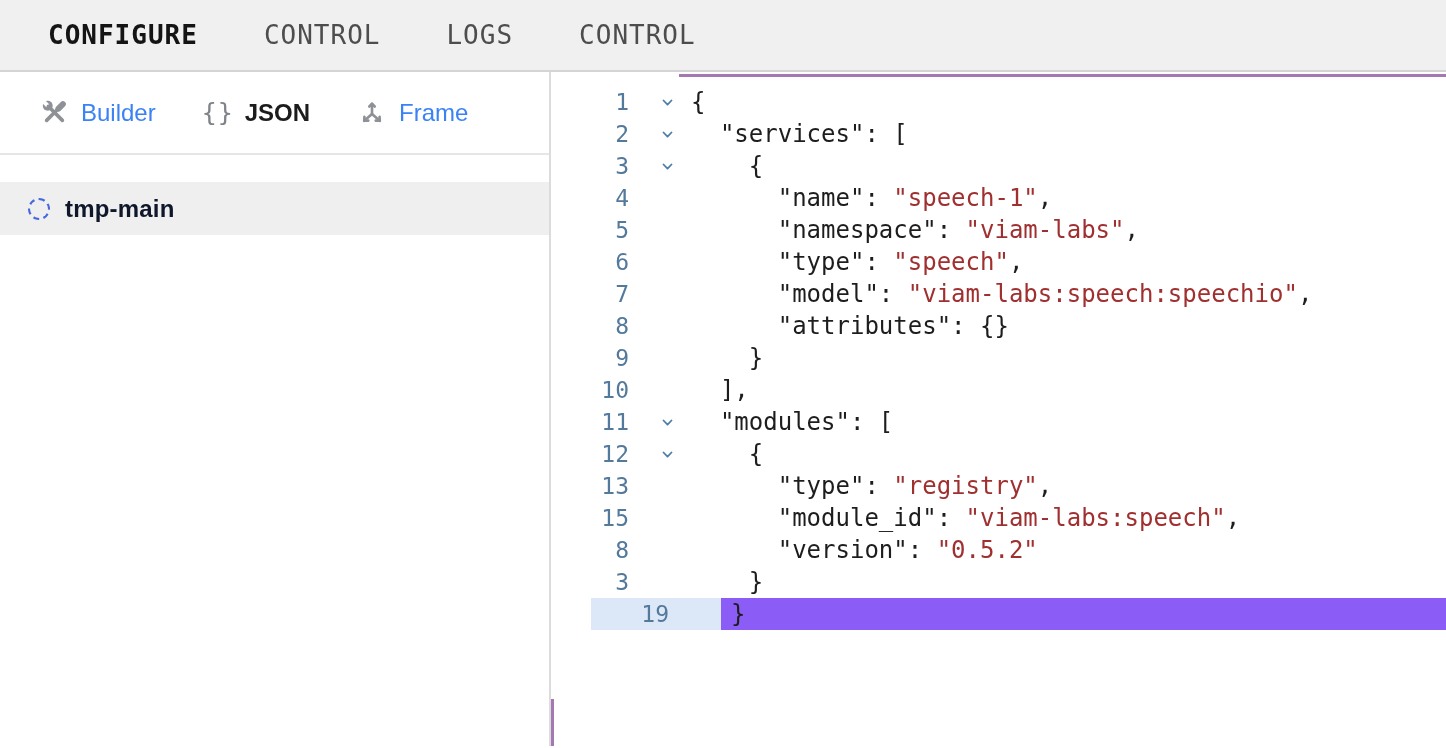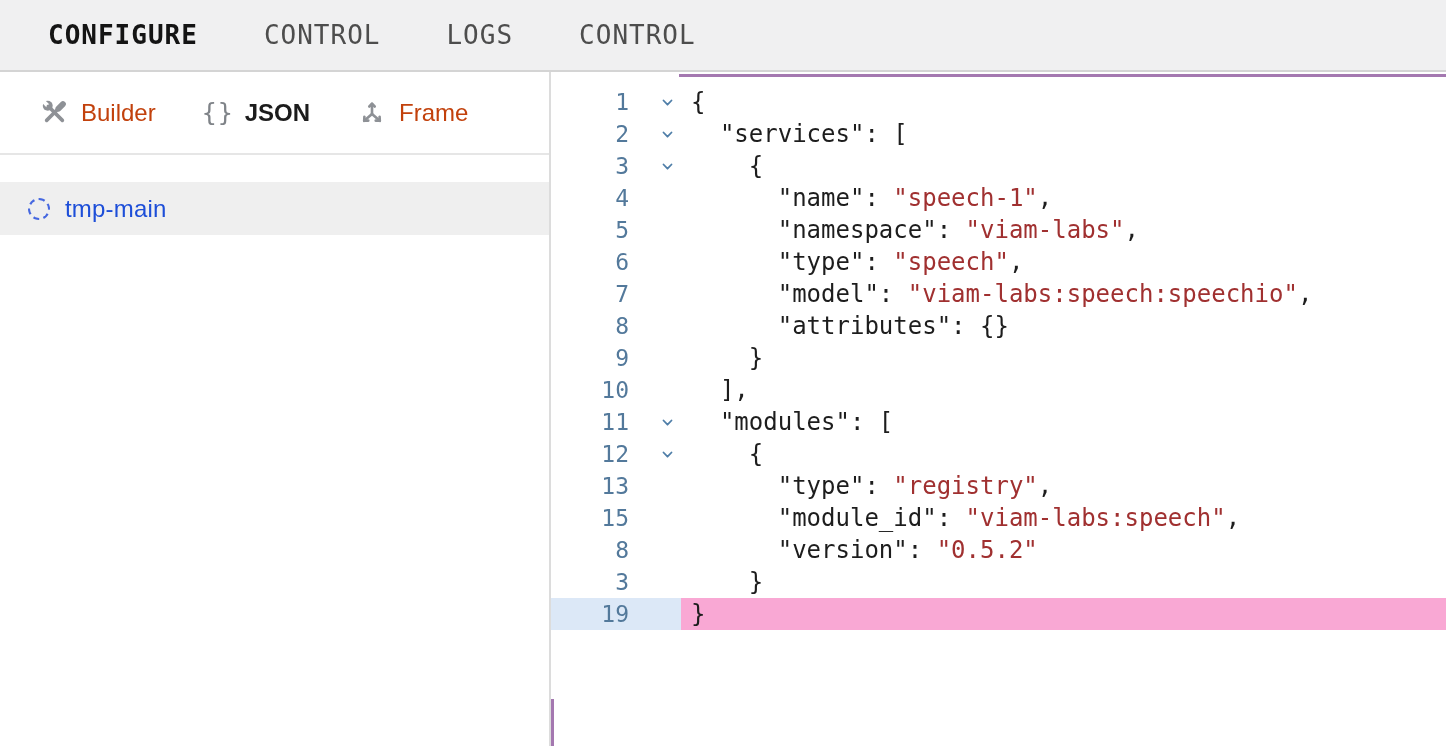--- a/index.html
+++ b/index.html
@@ -28,54 +28,54 @@
   .sidebar { width:551px; flex:none; background:#ffffff; border-right:2px solid #dcdcdc; }
   .mode-tabs {
     height:83px; border-bottom:2px solid #e6e6e6;
     display:flex; align-items:center; padding-left:40px; gap:48px; background:#fff;
   }
   .mode-tab {
     display:flex; align-items:center; gap:13px;
     background:none; border:none; padding:0; cursor:pointer;
     font-family:"Liberation Sans", sans-serif; font-size:24px; color:#9a9a9a;
   }
-  .mode-tab .tab-label { color:#c2410c; }
+  .mode-tab .tab-label { color:#3b82f6; }
   .mode-tab.active .tab-label { color:#1c1c1c; font-weight:700; }
   .icon-wrap { display:flex; align-items:center; justify-content:center; width:28px; height:28px; }
   .braces-glyph {
     font-family:"DejaVu Sans Mono", monospace; font-size:25px; color:#7f8388;
     letter-spacing:1px; line-height:1;
   }
   .part-row {
     margin-top:27px; height:53px; background:#efefef;
     display:flex; align-items:center; padding-left:28px; gap:15px; cursor:pointer;
   }
   .dashed-circle {
     width:22px; height:22px; border:2.5px dashed #4567e0; border-radius:50%; flex:none;
   }
-  .part-name { font-size:24px; font-weight:400; color:#1d4ed8; letter-spacing:0.2px; }
+  .part-name { font-size:24px; font-weight:700; color:#0f172a; letter-spacing:0.2px; }
 
   
   .editor { flex:1; position:relative; background:#ffffff; cursor:text; }
   .editor-topline { position:absolute; top:2px; left:128px; right:0; height:3px; background:#a478b0; }
   .editor-leftbar { position:absolute; left:0; top:627px; bottom:0; width:3px; background:#a478b0; }
   .code { padding-top:14px; font-family:"DejaVu Sans Mono", monospace; font-size:24px; }
   .code-line { display:flex; height:32px; line-height:32px; }
   .gutter { width:130px; flex:none; display:flex; }
   .ln {
     width:78px; text-align:right; color:#53799b; font-size:23px;
     user-select:none; cursor:default;
   }
   .fold {
     width:52px; display:flex; align-items:center; justify-content:flex-end;
     padding-right:6px; cursor:pointer;
   }
   .code-text { padding-left:10px; white-space:pre; color:#1d1d1d; }
   .tok-s { color:#a03030; }
-  .code-line.active { background:#f9a8d4; }
+  .code-line.active { background:#8b5cf6;margin-left:40px; }
   .code-line.active .gutter { background:#dce8f7; }
 </style>
 </head>
 <body>
 
 <nav class="topnav">
     <button class="nav-item active">CONFIGURE</button>
     <button class="nav-item">CONTROL</button>
     <button class="nav-item">LOGS</button>
     <button class="nav-item">CONTROL</button>

